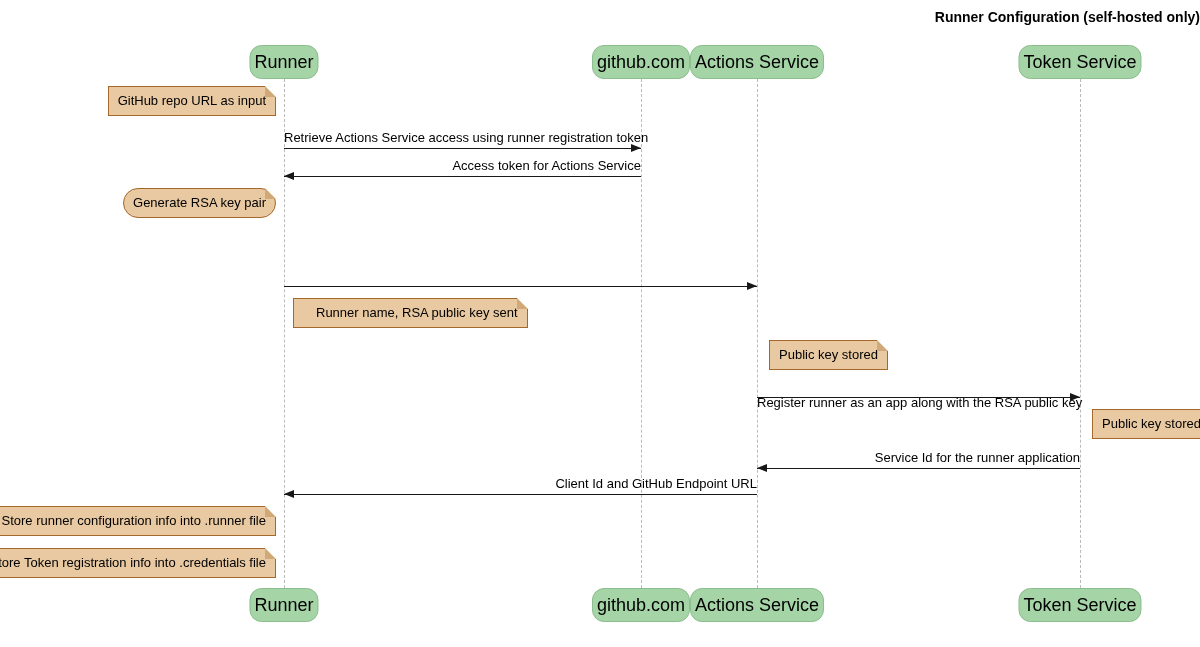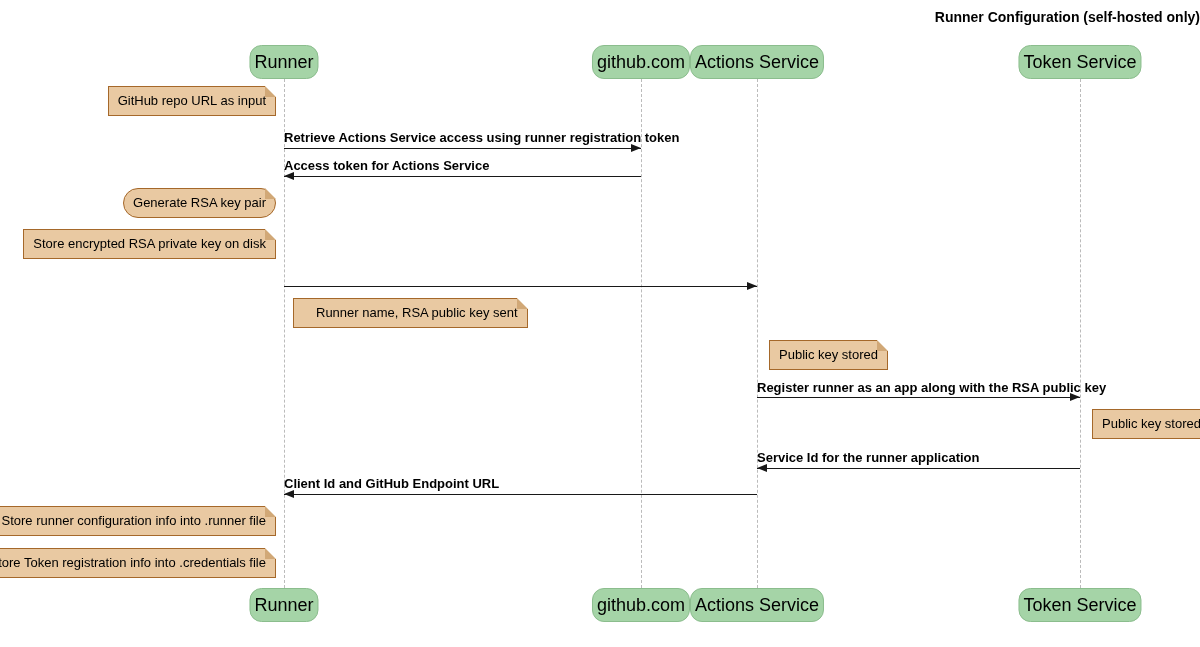--- a/index.html
+++ b/index.html
@@ -41,24 +41,23 @@
     border-left: 1px dashed var(--lifeline);
   }
   .msg-line {
     position: absolute;
     height: 1px;
     background: var(--arrow);
   }
   .msg-label {
     position: absolute;
     font-size: 13px;
-    text-align: left;
+    text-align: right;
     white-space: nowrap;
     line-height: 16px;
-    font-weight: bold;
   }
   .arrowhead { position: absolute; width: 0; height: 0; }
   .arrowhead.right {
     border-top: 4.5px solid transparent;
     border-bottom: 4.5px solid transparent;
     border-left: 10px solid var(--arrow);
   }
   .arrowhead.left {
     border-top: 4.5px solid transparent;
     border-bottom: 4.5px solid transparent;
@@ -106,28 +105,27 @@
     <div class="msg-line" style="left: 284px; top: 148px; width: 357px;"></div>
     <div class="arrowhead right" style="top: 144px; left: 631px;"></div>
     <div class="msg-label" style="left: 284px; width: 357px; top: 130px;">Retrieve Actions Service access using runner registration token</div>
     <div class="msg-line" style="left: 284px; top: 176px; width: 357px;"></div>
     <div class="arrowhead left" style="top: 172px; left: 284px;"></div>
     <div class="msg-label" style="left: 284px; width: 357px; top: 158px;">Access token for Actions Service</div>
     <div class="msg-line" style="left: 284px; top: 286px; width: 473px;"></div>
     <div class="arrowhead right" style="top: 282px; left: 747px;"></div>
     <div class="msg-line" style="left: 757px; top: 397px; width: 323px;"></div>
     <div class="arrowhead right" style="top: 393px; left: 1070px;"></div>
-    <div class="msg-label" style="left: 757px; width: 323px; top: 380px;">Register runner as an app along with the RSA public key</div>
+    <div class="msg-label" style="left: 757px; width: 323px; top: 395px;">Register runner as an app along with the RSA public key</div>
     <div class="msg-line" style="left: 757px; top: 468px; width: 323px;"></div>
     <div class="arrowhead left" style="top: 464px; left: 757px;"></div>
     <div class="msg-label" style="left: 757px; width: 323px; top: 450px;">Service Id for the runner application</div>
     <div class="msg-line" style="left: 284px; top: 494px; width: 473px;"></div>
     <div class="arrowhead left" style="top: 490px; left: 284px;"></div>
     <div class="msg-label" style="left: 284px; width: 473px; top: 476px;">Client Id and GitHub Endpoint URL</div>
     <div class="note" style="top: 86px; right: 924px;">GitHub repo URL as input</div>
     <div class="note" style="top: 188px; right: 924px; border-radius: 15px;">Generate RSA key pair</div>
-    <div class="note" style="top: 229px; right: 924px;">Store encrypted RSA private key on disk</div>
     <div class="note" style="top: 298px; left: 293px; padding-left: 22px;">Runner name, RSA public key sent</div>
     <div class="note" style="top: 340px; left: 769px;">Public key stored</div>
     <div class="note" style="top: 409px; left: 1092px;">Public key stored</div>
     <div class="note" style="top: 506px; right: 924px;">Store runner configuration info into .runner file</div>
     <div class="note" style="top: 548px; right: 924px;">Store Token registration info into .credentials file</div>
   </div>
 
 </body></html>

